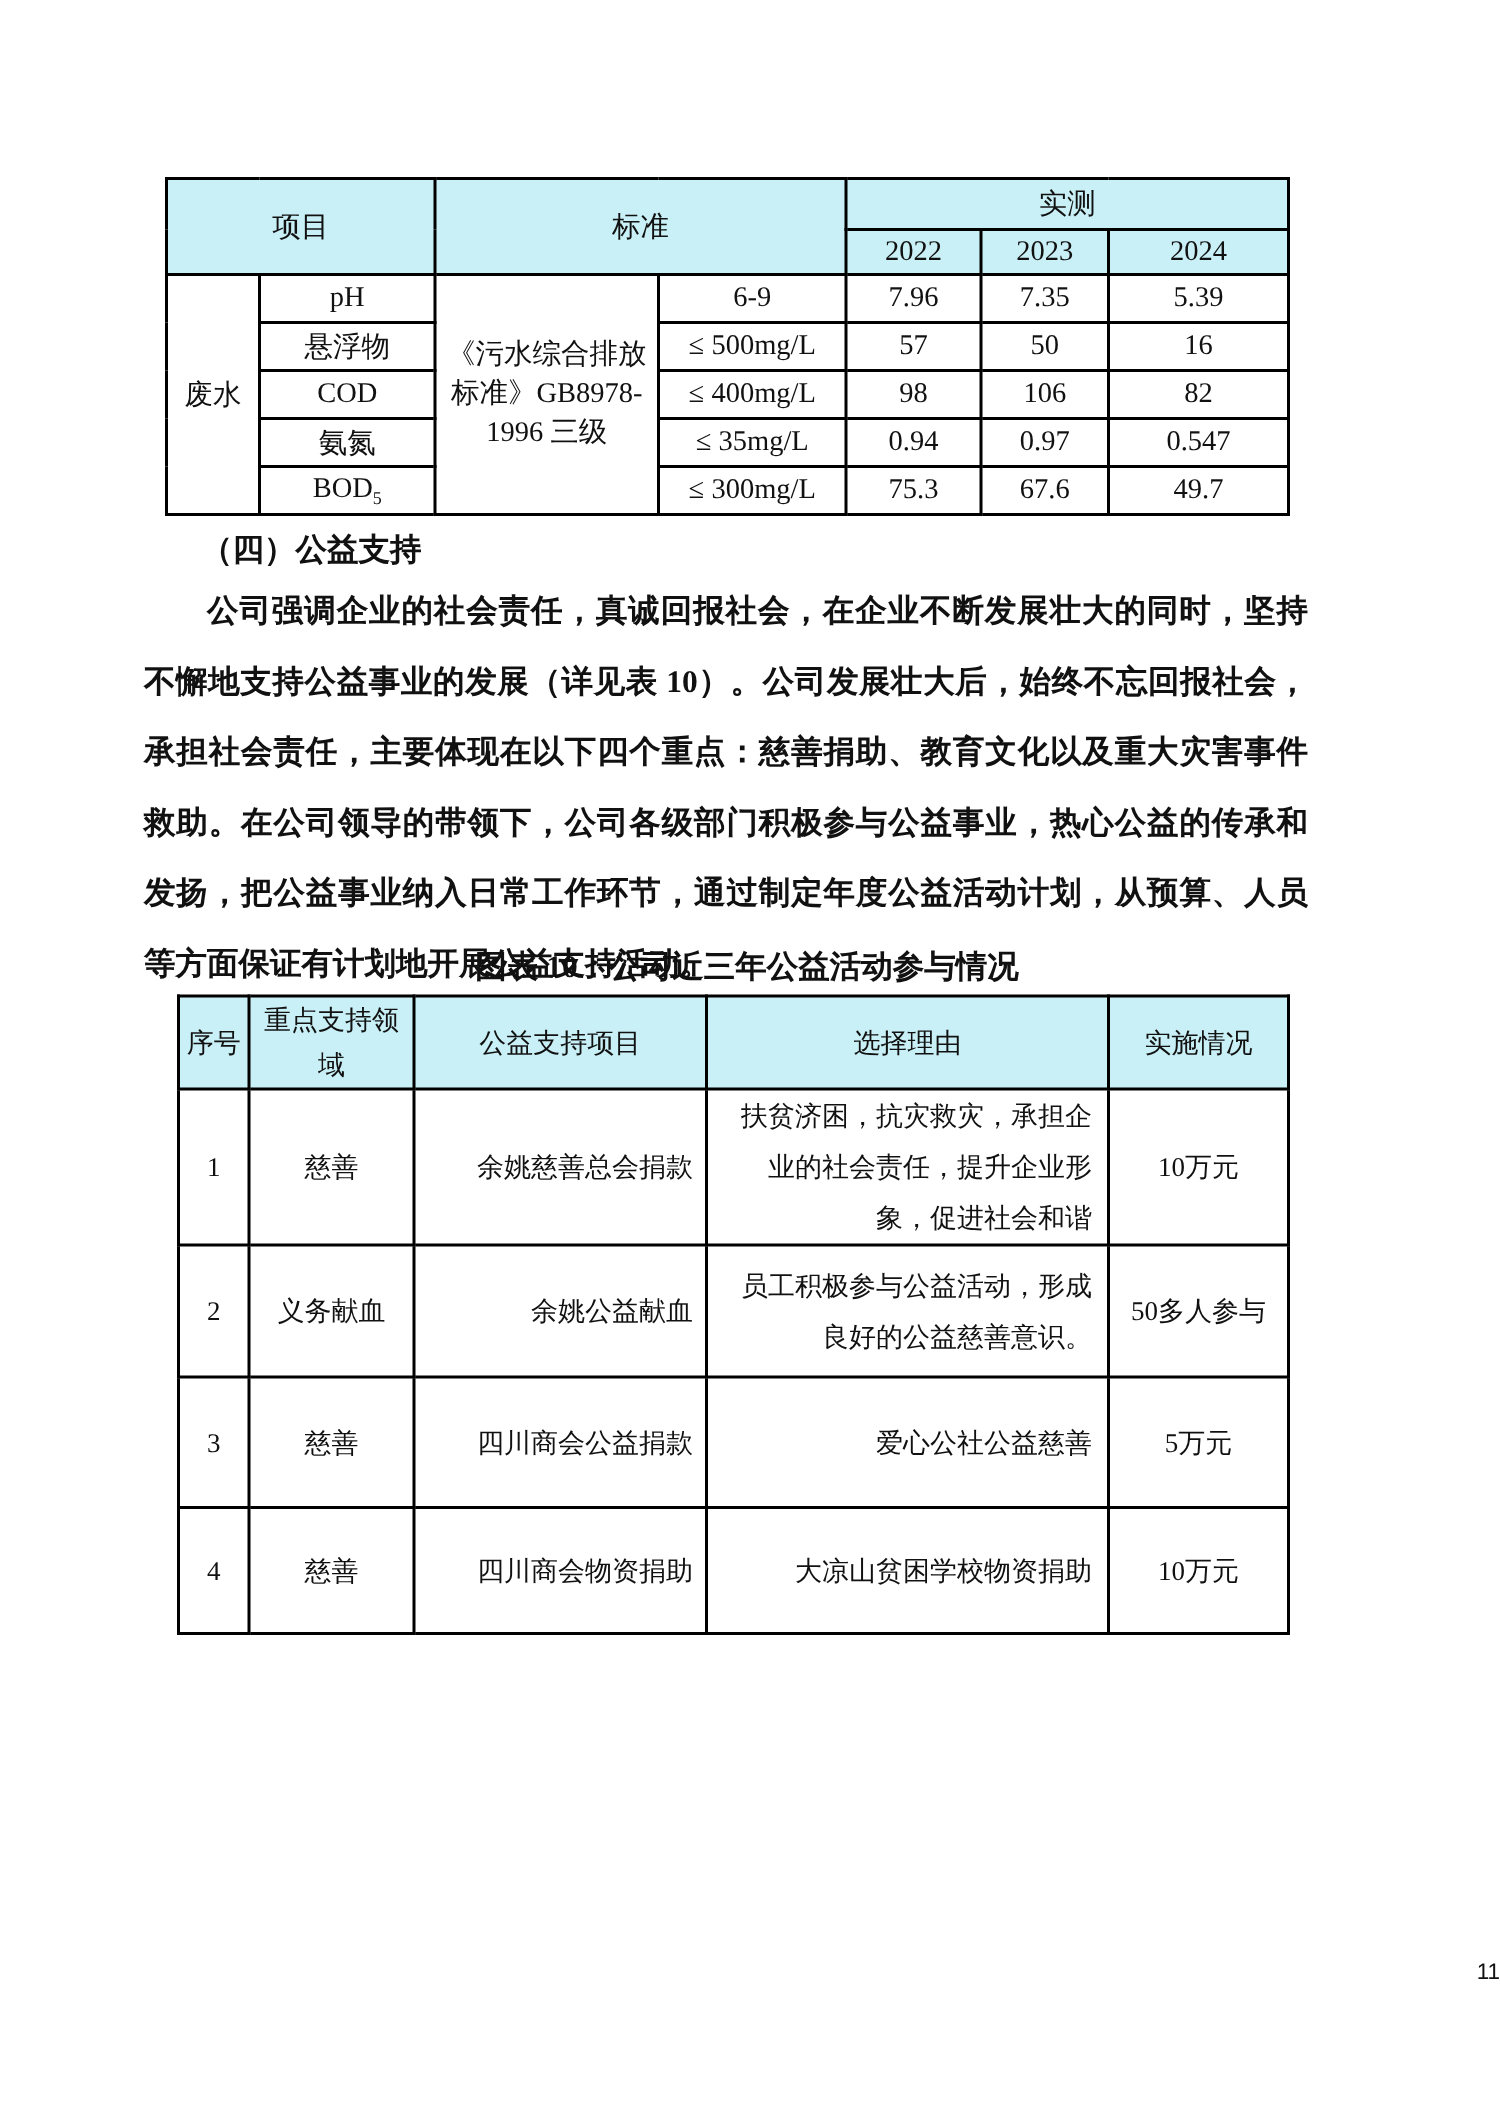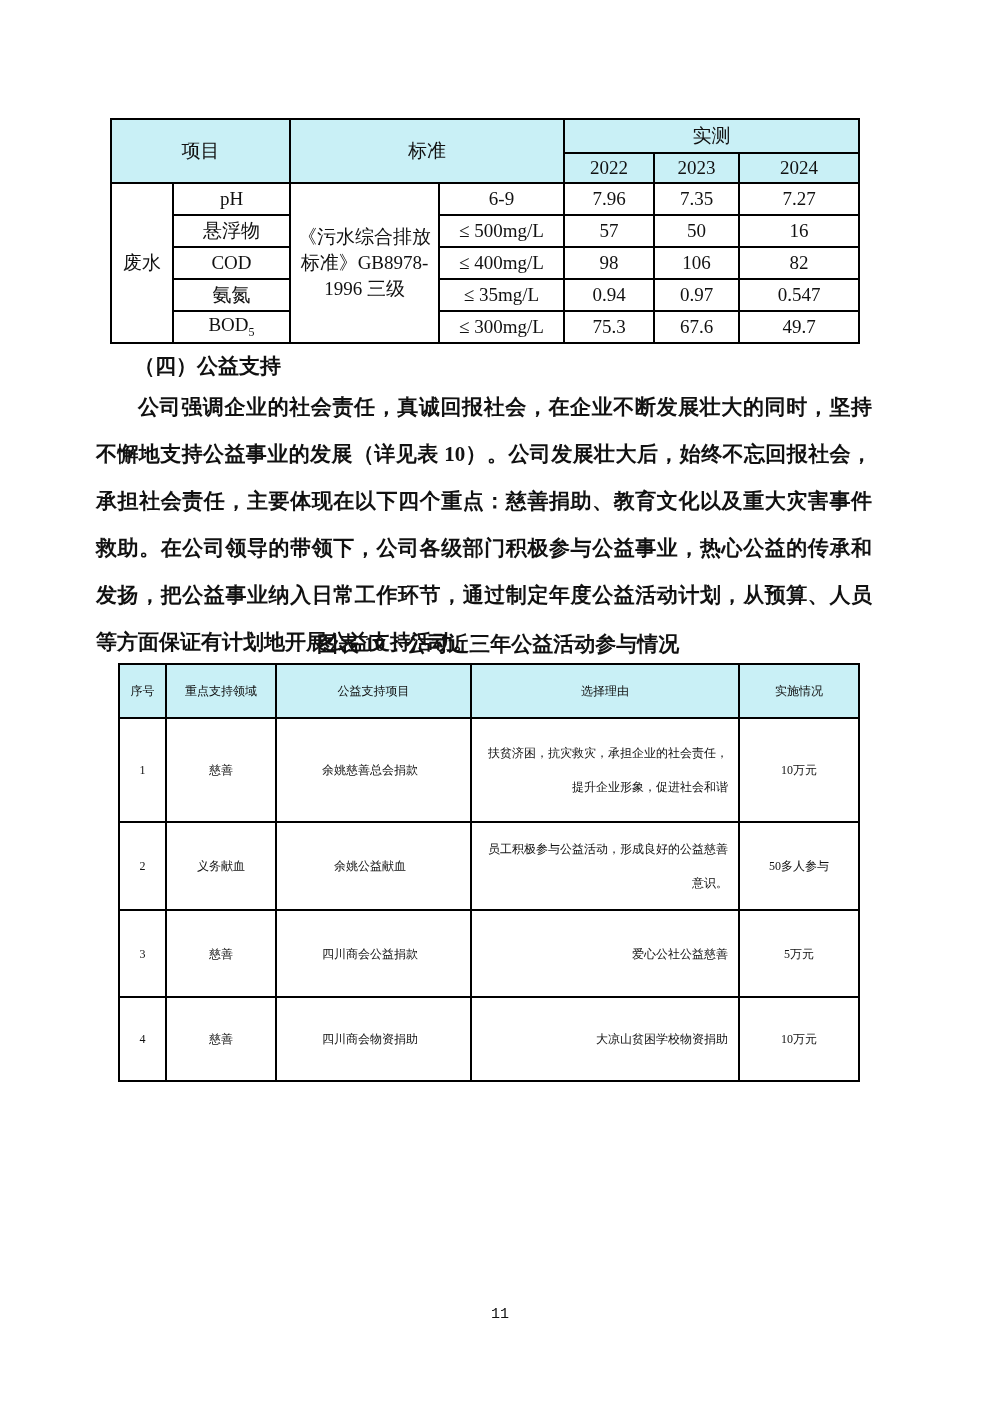--- a/index.html
+++ b/index.html
@@ -30,34 +30,34 @@
     position:absolute;left:96px;top:384px;width:776px;
     font-size:21px;line-height:47px;text-align:justify;text-indent:2em;font-weight:bold;
   }
 
   
   .tbl-title{
     position:absolute;left:110px;top:630px;width:776px;
     font-size:21px;font-weight:bold;text-align:center;
   }
   .charity-table-wrap{position:absolute;left:118px;top:663px;width:740px;}
-  .charity-table{font-size:12px;}
+  .charity-table{font-size:18px;}
   .charity-table td{line-height:34px;}
   .charity-table thead td{background:#c9f0f6;height:54px;line-height:30px;}
   .charity-table tbody tr:nth-child(1){height:104px;}
   .charity-table tbody tr:nth-child(2){height:88px;}
   .charity-table tbody tr:nth-child(3){height:87px;}
   .charity-table tbody tr:nth-child(4){height:84px;}
-  .charity-table .cell-left{text-align:center;padding-left:1px;padding-right:8px;}
+  .charity-table .cell-left{text-align:right;padding-left:1px;padding-right:8px;}
   .charity-table .cell-reason{text-align:right;padding-left:12px;padding-right:10px;}
 
   
   .page-number{
     position:absolute;left:0;top:1306px;width:100%;
-    text-align:center;font-size:15px;font-family:Liberation Mono, monospace;
+    text-align:right;font-size:15px;font-family:Liberation Sans, sans-serif;
   }
 </style>
 </head>
 <body>
 
 <div class="page">
 
   <div class="env-table-wrap">
     <table class="env-table">
       <colgroup>
@@ -82,21 +82,21 @@
         </tr>
       </thead>
       <tbody>
         <tr>
           <td rowspan="5">废水</td>
           <td>pH</td>
           <td rowspan="5" class="std-cell">《污水综合排放标准》GB8978-1996 三级</td>
           <td>6-9</td>
           <td>7.96</td>
           <td>7.35</td>
-          <td>7.27</td>
+          <td>5.39</td>
         </tr>
         <tr>
           <td>悬浮物</td>
           <td>≤ 500mg/L</td>
           <td>57</td>
           <td>50</td>
           <td>16</td>
         </tr>
         <tr>
           <td>COD</td>

